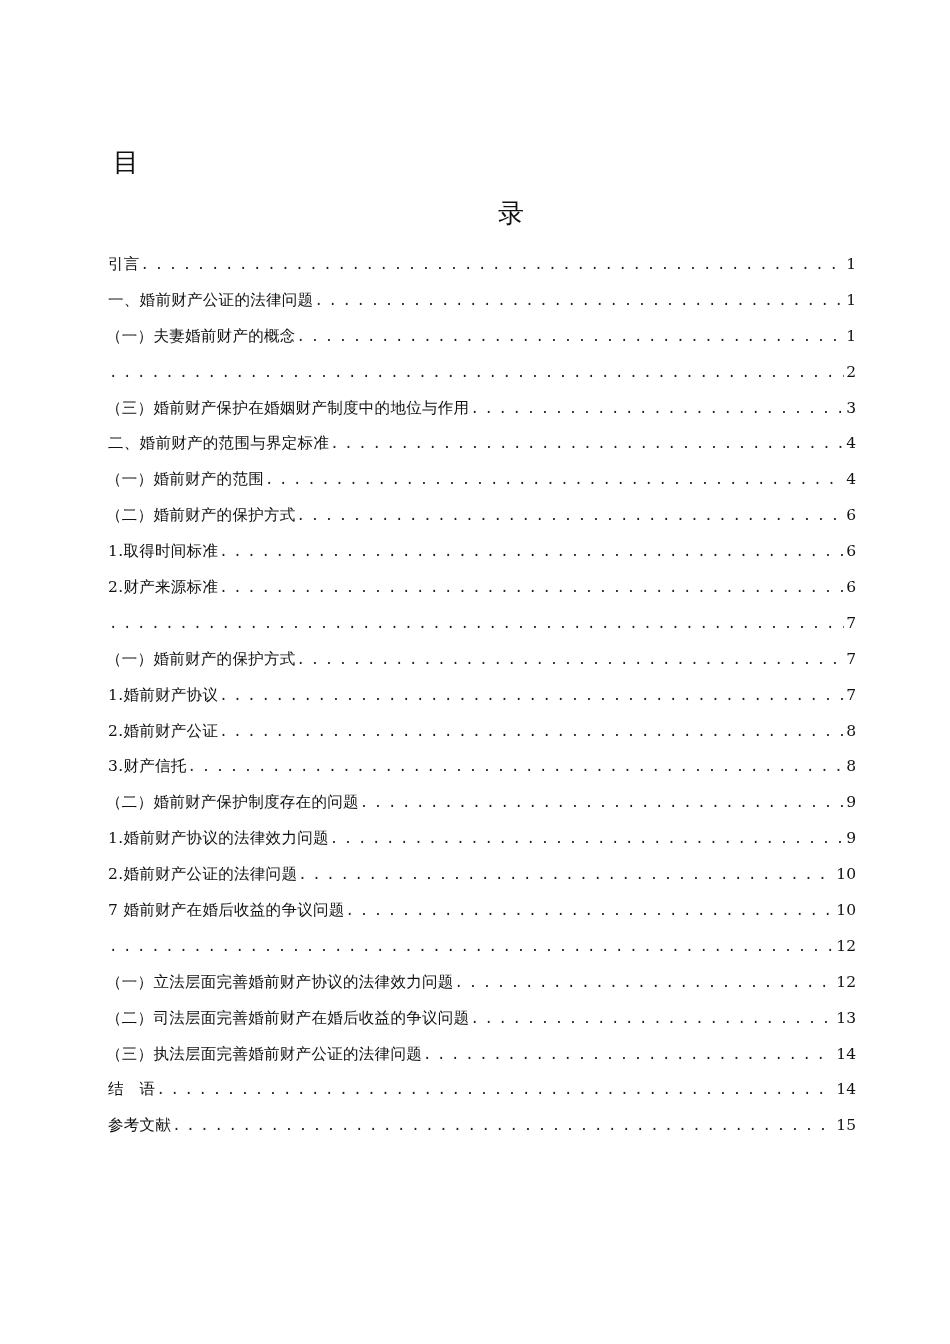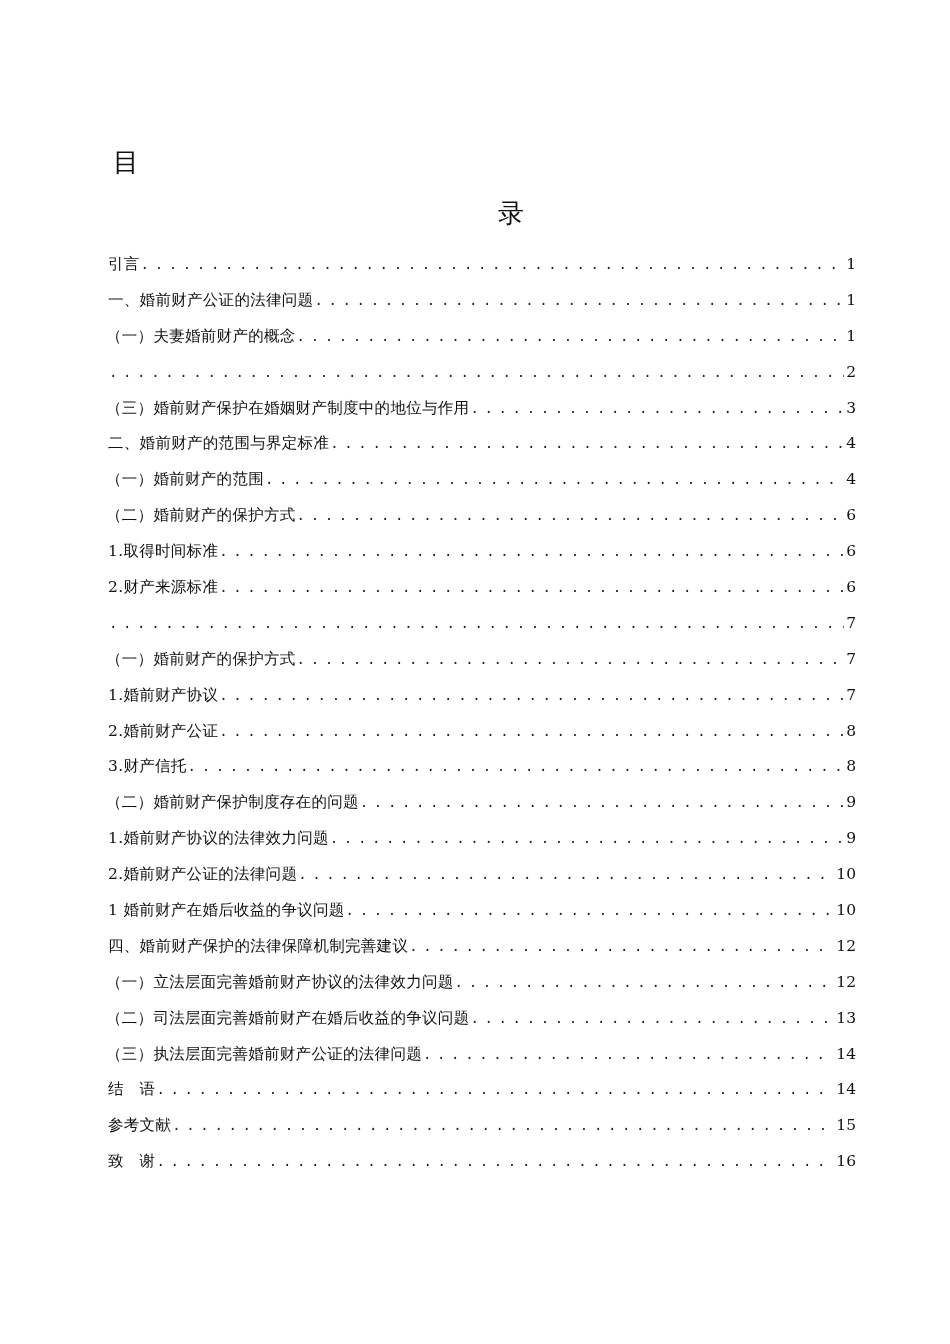--- a/index.html
+++ b/index.html
@@ -166,26 +166,25 @@
     <span class="label">1.婚前财产协议的法律效力问题</span>
     <span class="leader"></span>
     <span class="page">9</span>
   </li>
   <li class="toc-entry">
     <span class="label">2.婚前财产公证的法律问题</span>
     <span class="leader"></span>
     <span class="page">10</span>
   </li>
   <li class="toc-entry">
-    <span class="label">1 婚前财产在婚后收益的争议问题</span>
+    <span class="label">7 婚前财产在婚后收益的争议问题</span>
     <span class="leader"></span>
     <span class="page">10</span>
   </li>
   <li class="toc-entry">
-    <span class="label">四、婚前财产保护的法律保障机制完善建议</span>
     <span class="leader"></span>
     <span class="page">12</span>
   </li>
   <li class="toc-entry sub">
     <span class="label">（一）立法层面完善婚前财产协议的法律效力问题</span>
     <span class="leader"></span>
     <span class="page">12</span>
   </li>
   <li class="toc-entry sub">
     <span class="label">（二）司法层面完善婚前财产在婚后收益的争议问题</span>
@@ -199,19 +198,14 @@
   </li>
   <li class="toc-entry">
     <span class="label">结　语</span>
     <span class="leader"></span>
     <span class="page">14</span>
   </li>
   <li class="toc-entry">
     <span class="label">参考文献</span>
     <span class="leader"></span>
     <span class="page">15</span>
-  </li>
-  <li class="toc-entry">
-    <span class="label">致　谢</span>
-    <span class="leader"></span>
-    <span class="page">16</span>
   </li>
 </ul>
 
 </body></html>

